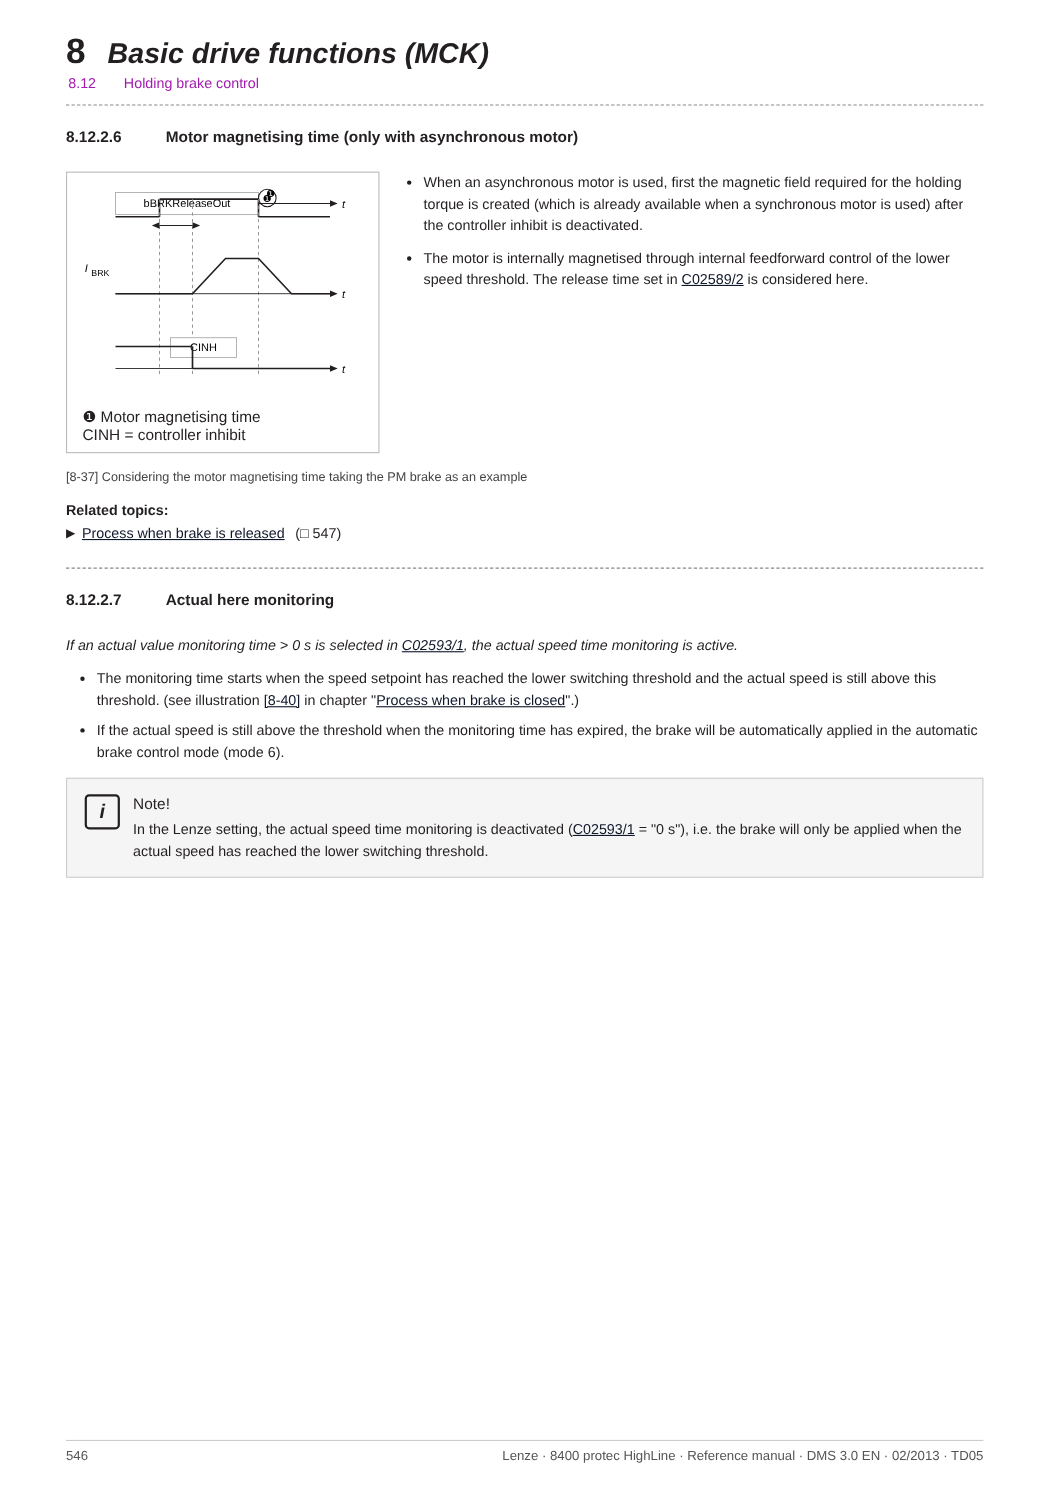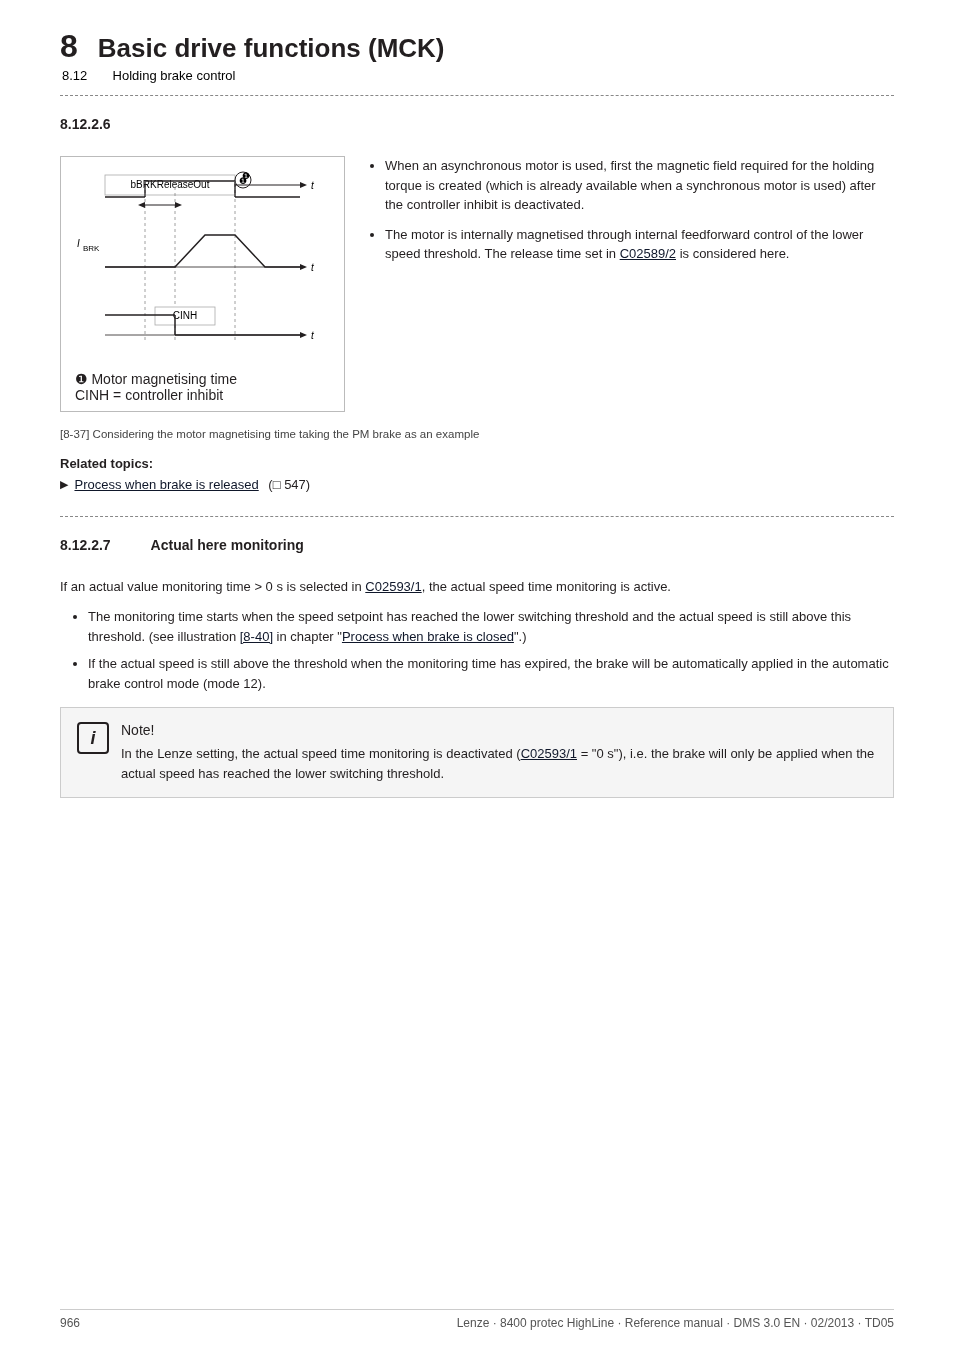--- a/index.html
+++ b/index.html
@@ -27,24 +27,25 @@
     .header-chapter {
       font-size: 32px;
       font-weight: bold;
       color: #231f20;
       line-height: 1;
     }
     .header-title {
       font-size: 26px;
       font-weight: bold;
       color: #231f20;
+      font-style: italic;
     }
     .header-sub {
       font-size: 13px;
-      color: #000000;
+      color: #a21caf;
       margin-top: 2px;
       padding-left: 2px;
     }
     .divider {
       border: none;
       border-top: 1px dashed #888;
       margin: 12px 0 20px 0;
     }
     .section-heading {
       font-size: 14px;
@@ -120,20 +121,21 @@
     .section-heading-row {
       display: flex;
       gap: 20px;
       align-items: baseline;
       margin-bottom: 10px;
     }
     .body-text {
       font-size: 13px;
       line-height: 1.55;
       margin-bottom: 10px;
+      font-style: italic;
     }
     .body-list {
       list-style: disc;
       padding-left: 28px;
       margin-bottom: 10px;
     }
     .body-list li {
       margin-bottom: 8px;
       font-size: 13px;
       line-height: 1.5;
@@ -198,20 +200,21 @@
     <span>8.12</span>
     &nbsp;&nbsp;&nbsp;&nbsp;&nbsp;
     <span>Holding brake control</span>
   </div>
 
   <hr class="divider">
 
   <div class="section-block">
     <div class="section-heading-row">
       <span class="section-heading section-number">8.12.2.6</span>
+      <span class="section-heading">Motor magnetising time (only with asynchronous motor)</span>
     </div>
 
     <div class="content-row">
 
       <div class="diagram-box">
         <svg width="255" height="195" xmlns="http://www.w3.org/2000/svg">
 
           <rect x="30" y="8" width="130" height="20" fill="white" stroke="#aaa" stroke-width="0.8"></rect>
           <text x="95" y="21" text-anchor="middle" font-size="10" font-family="Arial">bBRKReleaseOut</text>
 
@@ -307,33 +310,33 @@
 
     <div class="body-text">
       <span>If an actual value monitoring time &gt; 0 s is selected in </span><a class="link">C02593/1</a><span>, the actual speed time monitoring is active.</span>
     </div>
 
     <ul class="body-list">
       <li>
         <span>The monitoring time starts when the speed setpoint has reached the lower switching threshold and the actual speed is still above this threshold. (see illustration </span><a class="link">[8-40]</a><span> in chapter "</span><a class="link">Process when brake is closed</a><span>".)</span>
       </li>
       <li>
-        <span>If the actual speed is still above the threshold when the monitoring time has expired, the brake will be automatically applied in the automatic brake control mode (mode 12).</span>
+        <span>If the actual speed is still above the threshold when the monitoring time has expired, the brake will be automatically applied in the automatic brake control mode (mode 6).</span>
       </li>
     </ul>
 
     <div class="note-box">
       <div class="note-icon">i</div>
       <div class="note-content">
         <div class="note-title">Note!</div>
         <div class="note-body">
           <span>In the Lenze setting, the actual speed time monitoring is deactivated (</span><a class="link">C02593/1</a><span> = "0 s"), i.e. the brake will only be applied when the actual speed has reached the lower switching threshold.</span>
         </div>
       </div>
     </div>
   </div>
 
   <div class="page-footer">
-    <span>966</span>
+    <span>546</span>
     <span>Lenze · 8400 protec HighLine · Reference manual · DMS 3.0 EN · 02/2013 · TD05</span>
   </div>
 
 </div>
 
 </body></html>

